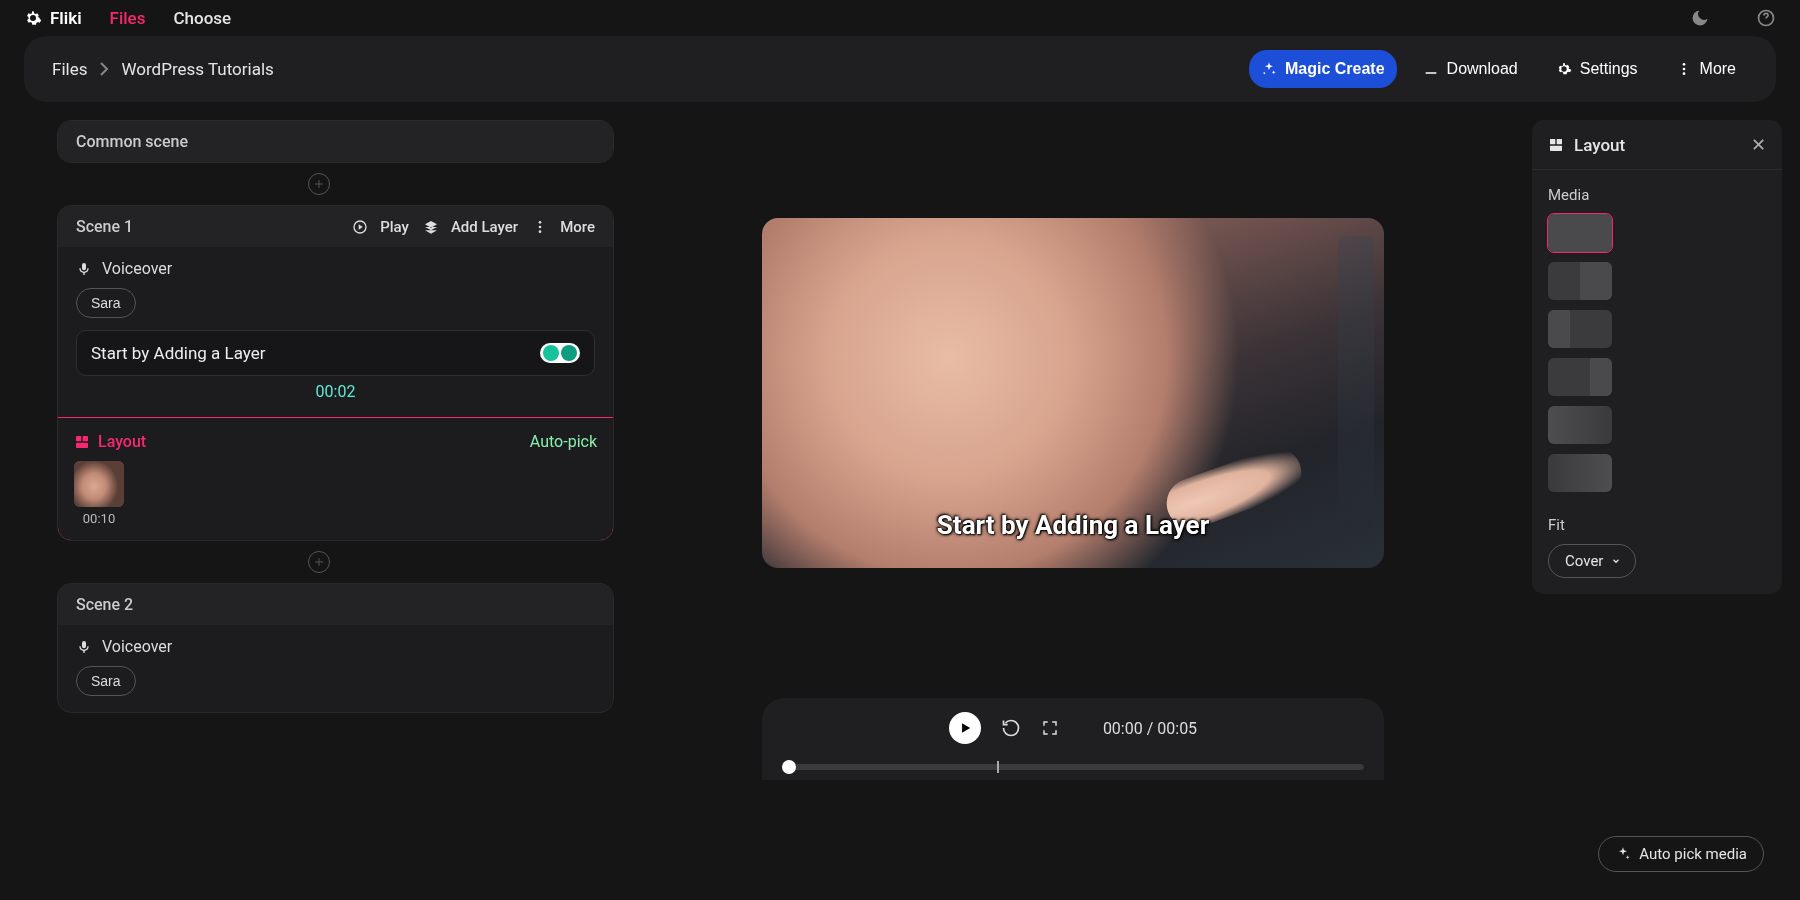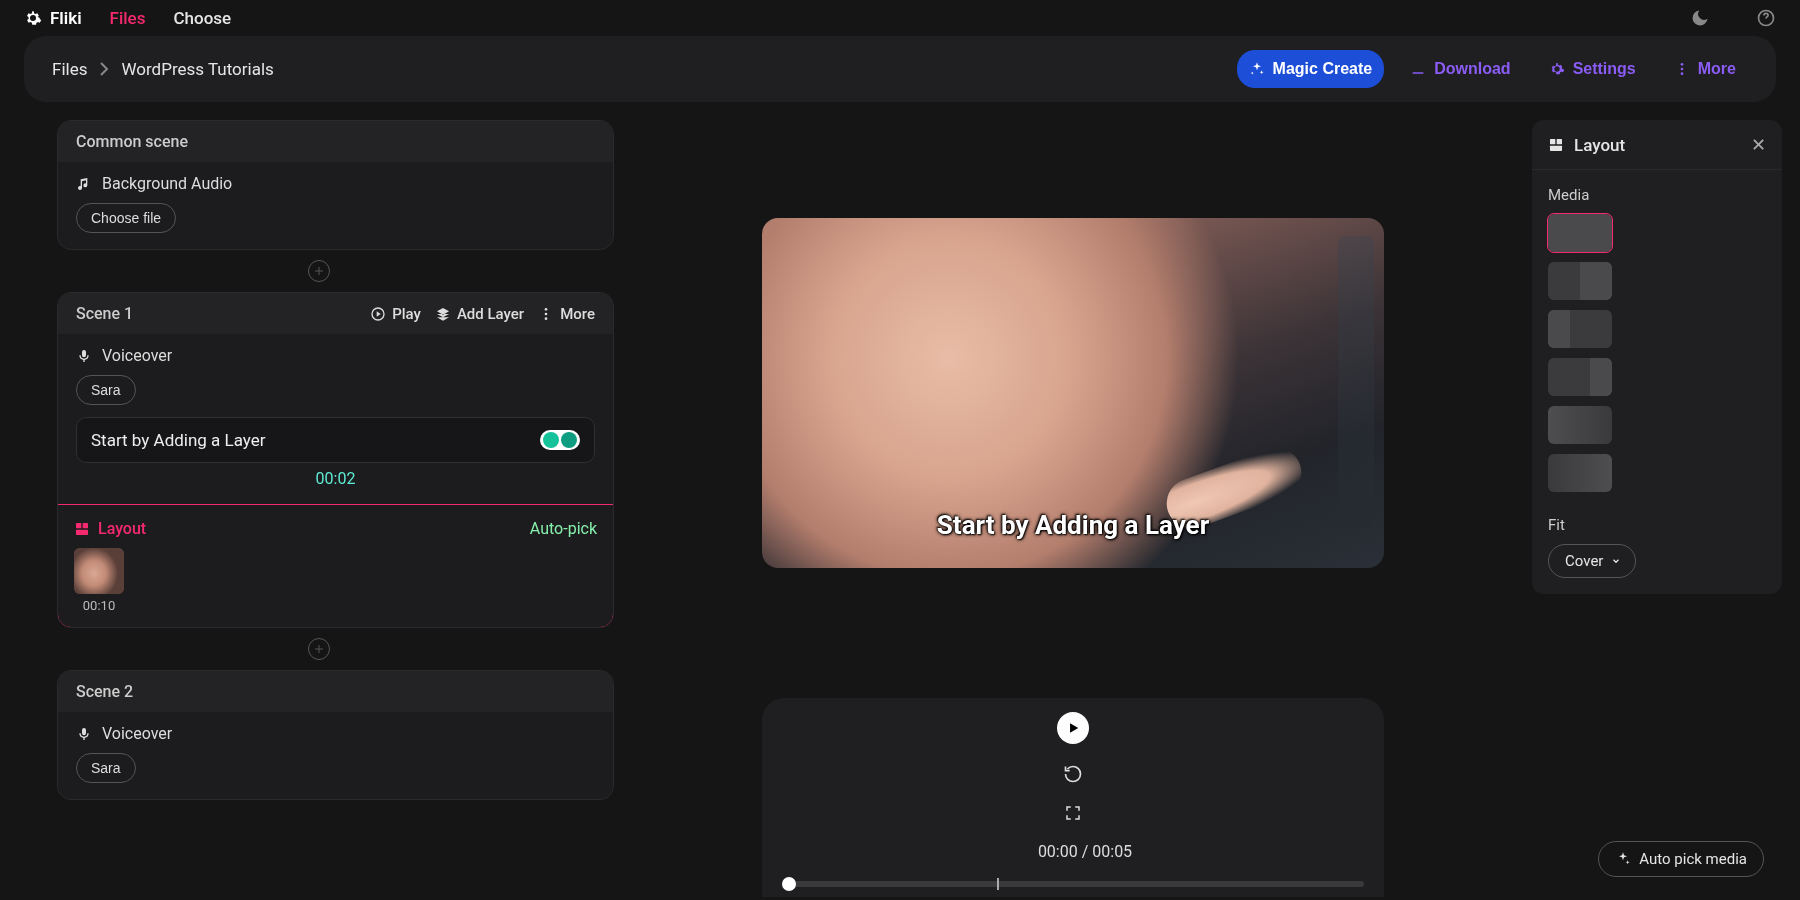--- a/index.html
+++ b/index.html
@@ -33,22 +33,22 @@
   padding: 14px 28px;
   gap: 14px;
 }
 .breadcrumb { display: flex; align-items: center; gap: 12px; font-size: 17px; }
 .breadcrumb-item { color: #e5e5e6; cursor: pointer;}
 .chevron { color: #888; }
 .toolbar-spacer { flex:1; }
 .btn {
   display: inline-flex; align-items: center; gap: 8px;
   padding: 10px 18px; border-radius: 18px;
-  font-size: 16px; font-weight: 700; cursor: pointer;
-  color: #8b5cf6; background: transparent; border: none;
+  font-size: 16px; font-weight: 400; cursor: pointer;
+  color: #ffffff; background: transparent; border: none;
 }
 .btn-primary { background: #1d4ed8; color: #fff; font-weight: 600;}
 .toolbar .btn { padding: 10px 12px;}
 .icon { width: 16px; height: 16px; flex-shrink: 0;}
 .main {
   display: grid;
   grid-template-columns: 590px 1fr 250px;
   gap: 22px;
   padding: 0 18px 0 24px;
   height: calc(100% - 134px);
@@ -61,21 +61,21 @@
   overflow: hidden;
   margin-left: 33px;
 }
 .card-header {
   background: #232325;
   padding: 11px 18px;
   font-size: 16px; font-weight: 500; color:#ccc;
   display: flex; align-items: center; gap: 14px;
 }
 .card-header .spacer { flex: 1; }
-.card-header .hbtn { display: inline-flex; align-items: center; gap: 6px; font-size: 15px; color:#ddd; cursor:pointer;}
+.card-header .hbtn { display: inline-flex; align-items: center; gap: 12px; font-size: 15px; color:#ddd; cursor:pointer;}
 .card-body { padding: 12px 18px 16px; }
 .row-label { display: flex; align-items: center; gap: 10px; font-size: 16px; color:#ddd; margin-bottom: 10px;}
 .pill {
   display: inline-flex; align-items:center;
   border: 1px solid #555; border-radius: 18px;
   padding: 6px 14px; font-size: 14px; color:#ddd; cursor:pointer;
   background: transparent;
 }
 .add-circle {
   width: 22px; height: 22px; border: 1.5px solid #555; border-radius: 50%;
@@ -117,21 +117,21 @@
 .caption {
   position:absolute; left:0;right:0;bottom:28px; text-align:center;
   font-size:26px; font-weight:700; color:#fff;
   text-shadow: 0 0 4px #000, -1px -1px 2px #000, 1px 1px 2px #000;
 }
 .player {
   width: 622px; margin-top:130px;
   background:#1f1f21; border-radius: 22px 22px 0 0;
   padding: 14px 20px 10px;
 }
-.player-controls{display:flex;align-items:center;gap:20px;justify-content:center;flex-direction:column;}
+.player-controls{display:flex;align-items:center;gap:20px;justify-content:center;}
 .play-btn{width:32px;height:32px;background:#fff;border-radius:50%;display:flex;align-items:center;justify-content:center;cursor:pointer;}
 .play-btn svg{color:#000;}
 .pc-icon{color:#ddd;cursor:pointer;}
 .timecode{font-size:16px;color:#ddd;margin-left:24px;}
 .seek{margin-top:20px;height:6px;background:#3a3a3d;border-radius:3px;position:relative;}
 .seek-dot{width:14px;height:14px;background:#fff;border-radius:50%;position:absolute;left:0;top:-4px;}
 .seek-mark{width:2px;height:12px;background:#aaa;position:absolute;top:-3px;left:37%;}
 .right { }
 .panel { background:#1f1f21; border-radius:12px; overflow:hidden;}
 .panel-header{display:flex;align-items:center;gap:10px;padding:14px 16px;border-bottom:1px solid #2a2a2c;font-size:17px;font-weight:500;}
@@ -143,21 +143,21 @@
 .media-opt{width:64px;height:38px;border-radius:6px;background:#3b3b3e;cursor:pointer;position:relative;overflow:hidden;}
 .media-opt.sel{outline:1.5px solid #f5296e;background:#4a4a4d;}
 .media-opt.split2::after{content:"";position:absolute;left:50%;top:0;bottom:0;width:50%;background:#4a4a4d;}
 .media-opt.split2l::before{content:"";position:absolute;left:0;top:0;bottom:0;width:35%;background:#4a4a4d;}
 .media-opt.split2r::before{content:"";position:absolute;right:0;top:0;bottom:0;width:35%;background:#4a4a4d;}
 .media-opt.grad-l{background:linear-gradient(90deg,#4e4e51 0%,#3a3a3d 100%);}
 .media-opt.grad-r{background:linear-gradient(90deg,#3a3a3d 0%,#4e4e51 100%);}
 .fit-row{display:flex;align-items:center;gap:12px;}
 .select-pill{border:1px solid #555;border-radius:18px;padding:7px 14px 7px 16px;display:inline-flex;align-items:center;gap:8px;font-size:15px;cursor:pointer;}
 .footer-action{
-  position:absolute; right:18px; bottom:20px;
+  position:absolute; right:18px; bottom:14px;
   border:1px solid #555;border-radius:20px;padding:8px 16px;
   display:inline-flex;align-items:center;gap:8px;font-size:15px;cursor:pointer;
 }
 svg { display:block; }
 </style>
 </head>
 <body>
 
 <div class="topbar">
   <div class="logo">
@@ -216,29 +216,20 @@
 </div>
 
 <div class="main">
 
   <div class="left">
 
     <div class="card">
       <div class="card-header">
         <span>Common scene</span>
       </div>
-      <div class="card-body">
-        <div class="row-label">
-          <svg class="icon" viewBox="0 0 24 24" fill="currentColor">
-              <path d="M9 18a3 3 0 11-2-2.83V5l10-2v11a3 3 0 11-2-2.83V6.5L9 8v10z"></path>
-            </svg>
-          <span>Background Audio</span>
-        </div>
-        <button class="pill">Choose file</button>
-      </div>
     </div>
 
     <div class="add-circle">
       <svg width="12" height="12" viewBox="0 0 24 24" fill="none" stroke="currentColor" stroke-width="2">
           <path d="M12 4v16M4 12h16"></path>
         </svg>
     </div>
 
     <div class="card">
       <div class="card-header">

